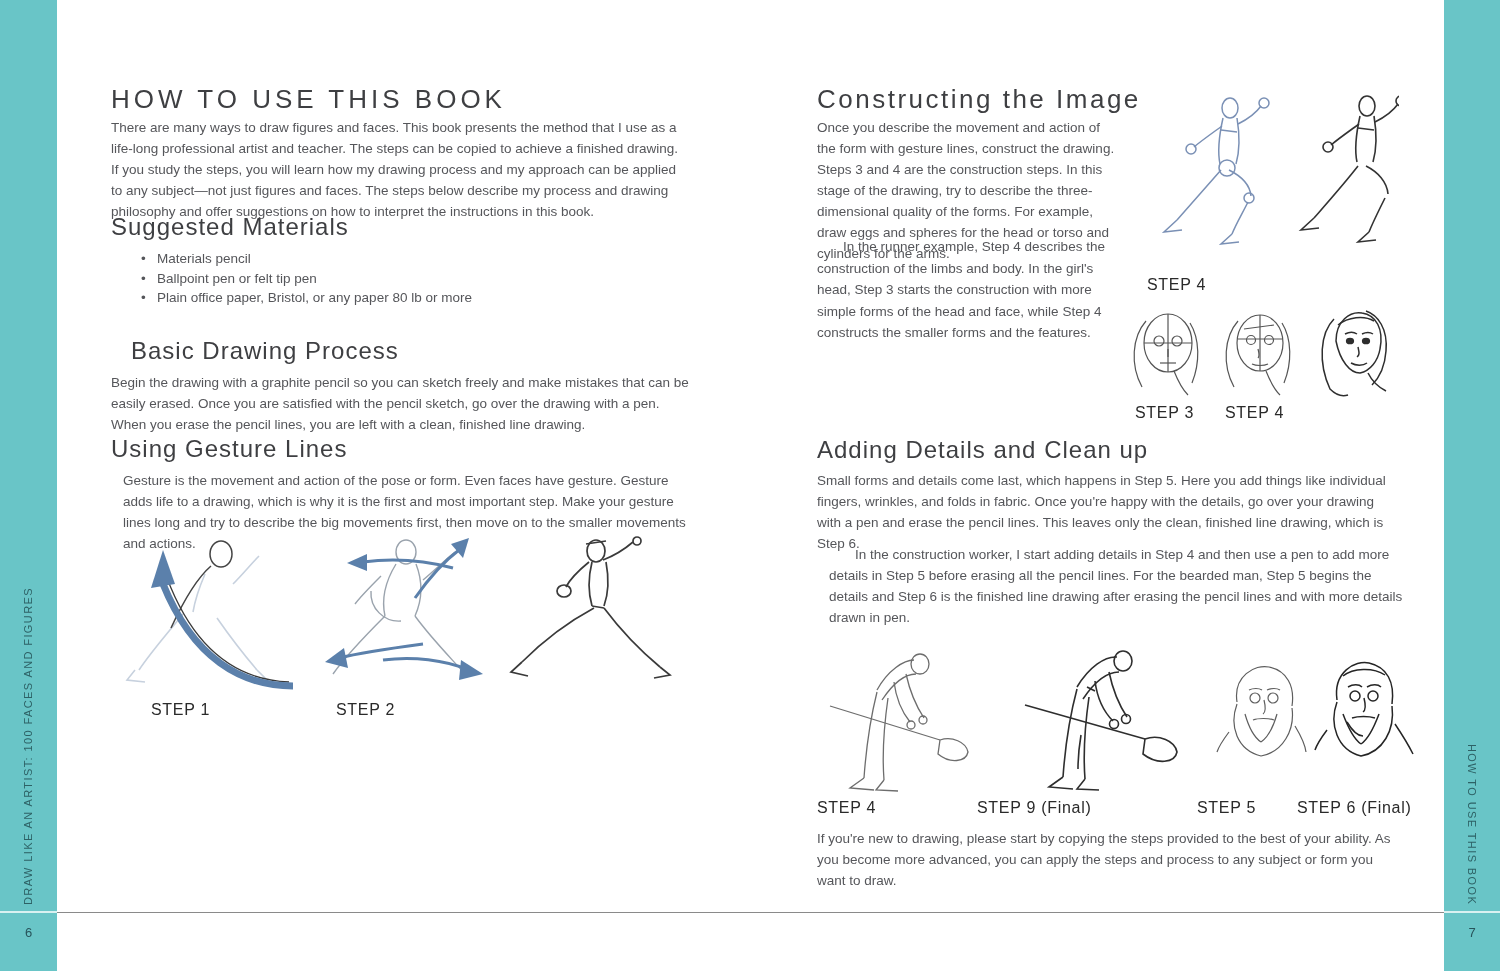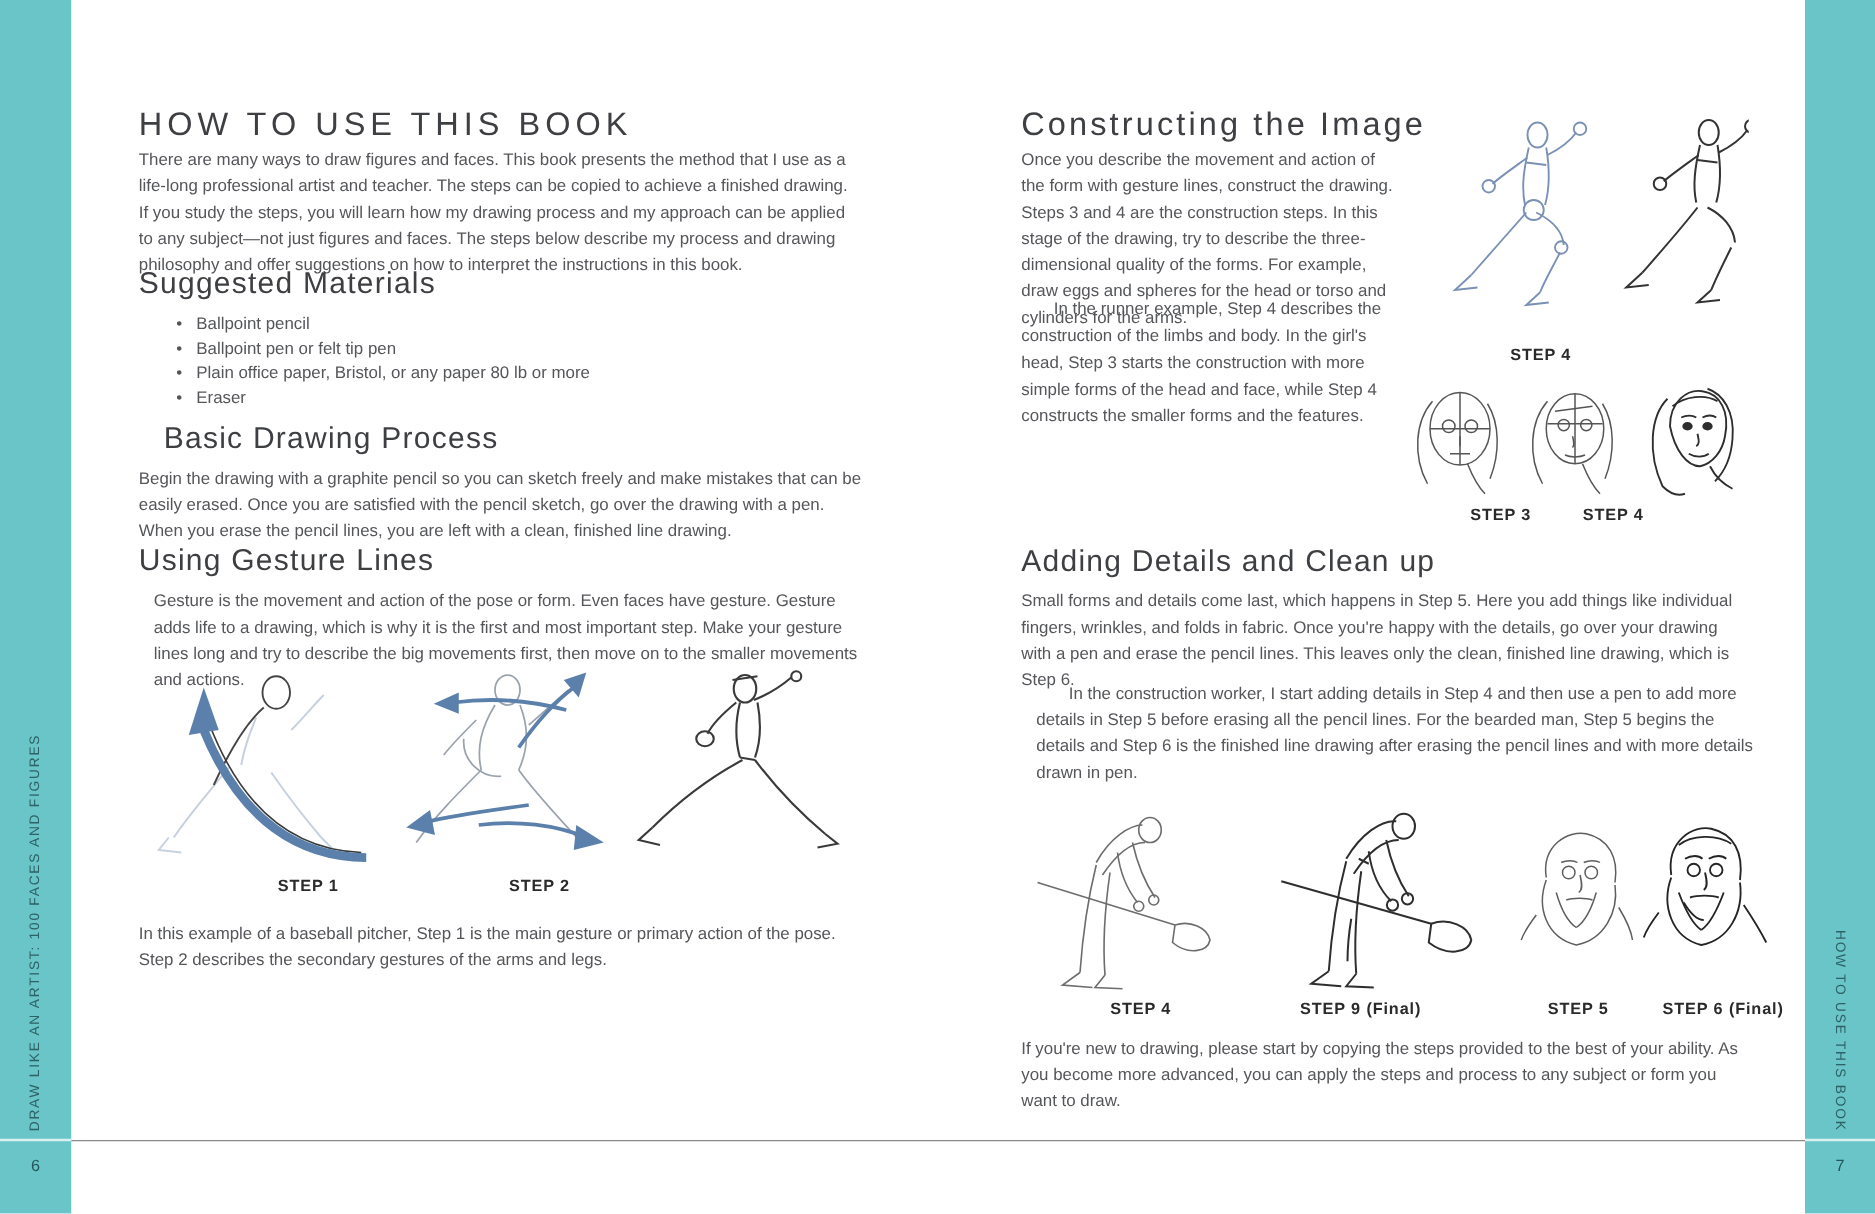--- a/index.html
+++ b/index.html
@@ -21,21 +21,21 @@
   .footer-rule{position:absolute;left:57px;width:1387px;top:912px;height:1px;background:#8a8a8a;}
   .band-rule{position:absolute;top:911px;height:2px;background:rgba(255,255,255,0.75);}
   .band-rule-left{left:0;width:57px;}
   .band-rule-right{left:1444px;width:56px;}
   
   .h1{font-size:26px;font-weight:300;color:#3e3f42;letter-spacing:2.5px;}
   .h1.caps{letter-spacing:4px;}
   .h2{font-size:24px;font-weight:300;color:#3e3f42;letter-spacing:1px;}
   .body-text{font-size:13.5px;line-height:21px;color:#55565a;}
   .indent{text-indent:26px;}
-  .step-label{font-size:13px;font-weight:bold;color:#2a2a2a;letter-spacing:0.7px;text-align:right;}
+  .step-label{font-size:16px;font-weight:normal;color:#2a2a2a;letter-spacing:0.7px;text-align:left;}
   
   .page-col{position:absolute;top:84px;}
   #left-page{left:111px;width:578px;height:840px;}
   #right-page{left:817px;width:583px;height:845px;}
   .abs{position:absolute;}
   
   ul.materials{list-style:none;margin:0;padding:0 0 0 30px;}
   ul.materials li{position:relative;padding-left:16px;font-size:13.5px;line-height:19.5px;color:#55565a;}
   ul.materials li::before{content:"\2022";position:absolute;left:0;top:0;color:#55565a;}
   svg{display:block;}
@@ -54,24 +54,23 @@
   <div class="footer-rule"></div>
   <div class="band-rule band-rule-left"></div>
   <div class="band-rule band-rule-right"></div>
 
   <div id="left-page" class="page-col">
     <div class="abs h1 caps" style="left:0;top:0;">HOW TO USE THIS BOOK</div>
     <div class="abs body-text" style="left:0;top:33px;width:578px;">There are many ways to draw figures and faces. This book presents the method that I use as a life-long professional artist and teacher. The steps can be copied to achieve a finished drawing. If you study the steps, you will learn how my drawing process and my approach can be applied to any subject—not just figures and faces. The steps below describe my process and drawing philosophy and offer suggestions on how to interpret the instructions in this book.</div>
 
     <div class="abs h2" style="left:0;top:129px;">Suggested Materials</div>
     <ul class="abs materials" style="left:0;top:165px;width:560px;">
-      <li>Ballpoint pencil</li>
+      <li>Materials pencil</li>
       <li>Ballpoint pen or felt tip pen</li>
       <li>Plain office paper, Bristol, or any paper 80 lb or more</li>
-      <li>Eraser</li>
     </ul>
 
     <div class="abs h2" style="left:0;top:253px;margin-left:20px;">Basic Drawing Process</div>
     <div class="abs body-text" style="left:0;top:288px;width:578px;">Begin the drawing with a graphite pencil so you can sketch freely and make mistakes that can be easily erased. Once you are satisfied with the pencil sketch, go over the drawing with a pen. When you erase the pencil lines, you are left with a clean, finished line drawing.</div>
 
     <div class="abs h2" style="left:0;top:351px;">Using Gesture Lines</div>
     <div class="abs body-text" style="left:12px;top:386px;width:578px;">Gesture is the movement and action of the pose or form. Even faces have gesture. Gesture adds life to a drawing, which is why it is the first and most important step. Make your gesture lines long and try to describe the big movements first, then move on to the smaller movements and actions.</div>
 
     <svg class="abs" style="left:10px;top:452px;" width="180" height="160" viewBox="0 0 180 160">
       <g fill="none" stroke="#c7d1de" stroke-width="1.6">
@@ -130,21 +129,20 @@
         <path d="M 88,72 C 62,86 36,106 16,126"></path>
         <path d="M 16,126 L 5,136 L 22,140"></path>
         <path d="M 98,72 C 116,96 136,116 154,131"></path>
         <path d="M 154,131 L 164,139 L 148,142"></path>
       </g>
     </svg>
 
     <div class="abs step-label" style="left:40px;top:617px;width:120px;">STEP 1</div>
     <div class="abs step-label" style="left:225px;top:617px;width:120px;">STEP 2</div>
 
-    <div class="abs body-text" style="left:0;top:652px;width:578px;">In this example of a baseball pitcher, Step 1 is the main gesture or primary action of the pose. Step 2 describes the secondary gestures of the arms and legs.</div>
   </div>
 
   <div id="right-page" class="page-col">
     <div class="abs h1" style="left:0;top:0;">Constructing the Image</div>
     <div class="abs body-text" style="left:0;top:33px;width:302px;">Once you describe the movement and action of the form with gesture lines, construct the drawing. Steps 3 and 4 are the construction steps. In this stage of the drawing, try to describe the three-dimensional quality of the forms. For example, draw eggs and spheres for the head or torso and cylinders for the arms.</div>
     <div class="abs body-text indent" style="left:0;top:152px;width:302px;line-height:21.5px;">In the runner example, Step 4 describes the construction of the limbs and body. In the girl's head, Step 3 starts the construction with more simple forms of the head and face, while Step 4 constructs the smaller forms and the features.</div>
 
     <svg class="abs" style="left:320px;top:6px;" width="262" height="182" viewBox="0 0 262 182">
 
       <g fill="none" stroke="#7a90b5" stroke-width="1.5">

